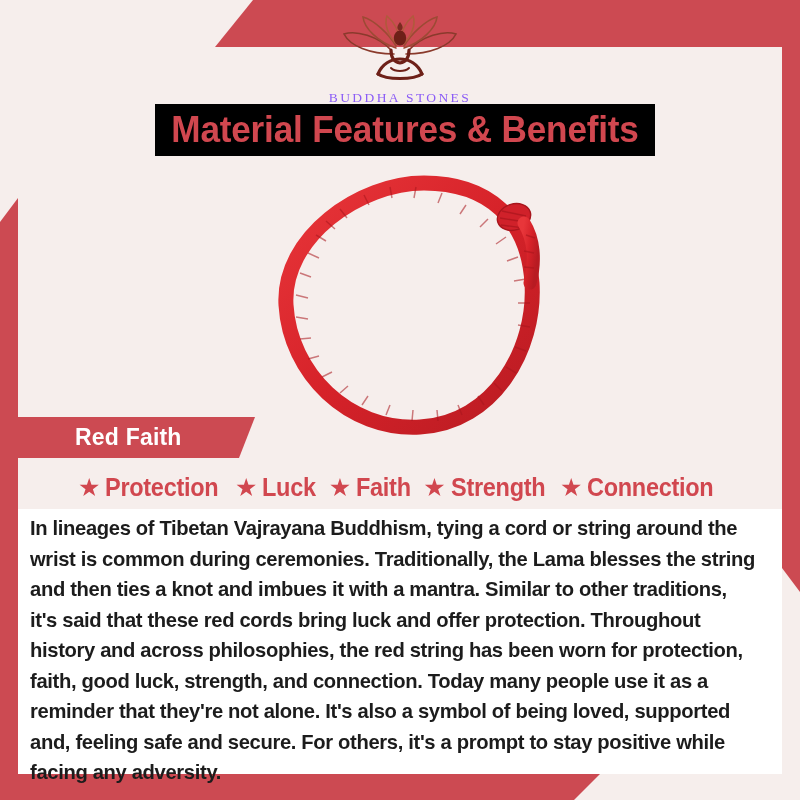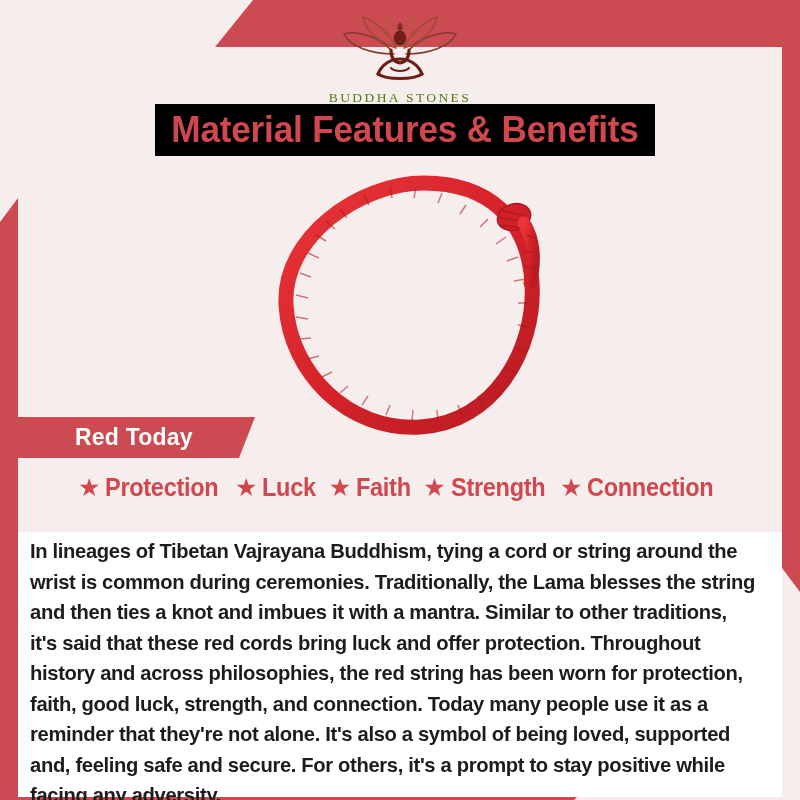--- a/index.html
+++ b/index.html
@@ -71,21 +71,21 @@
     margin: 0 auto;
     width: 132px;
     height: 72px;
   }
   .logo-wordmark {
     display: block;
     margin-top: 4px;
     font-family: "Liberation Serif", serif;
     font-size: 13.5px;
     letter-spacing: 2.4px;
-    color: #4d7c0f;
+    color: #8b5cf6;
     font-weight: 400;
   }
 
   
   .title-banner {
     position: absolute;
     top: 104px;
     left: 155px;
     width: 500px;
     height: 52px;
@@ -168,21 +168,21 @@
     font-size: 25px;
     font-weight: 700;
     letter-spacing: -0.3px;
     transform: scaleX(0.94);
     transform-origin: left center;
   }
 
   
   .body-panel {
     position: absolute;
-    top: 532px;
+    top: 509px;
     left: 18px;
     width: 764px;
     height: 265px;
     background: #ffffff;
     box-sizing: border-box;
     padding: 4px 14px 12px 12px;
   }
   .body-text {
     margin: 0;
     font-size: 20.5px;
@@ -272,21 +272,21 @@
         <ellipse cx="258" cy="52" rx="17" ry="13" fill="none" stroke="#a8161d" stroke-width="1.4" transform="rotate(-18 258 52)"></ellipse>
         <path d="M246 46 l24 5 M244 53 l25 4 M245 60 l23 3" stroke="#a8161d" stroke-width="1.4" fill="none" opacity="0.7"></path>
 
         <path d="M268 58 C 278 74, 280 96, 274 118" fill="none" stroke="url(#cordgrad)" stroke-width="13" stroke-linecap="round"></path>
         <path d="M270 70 l9 3 M268 86 l10 2 M268 102 l10 1" stroke="#a8161d" stroke-width="1.4" fill="none" opacity="0.6"></path>
       </g>
     </svg>
   </div>
 
   <div class="ribbon">
-    <span class="ribbon-text">Red Today</span>
+    <span class="ribbon-text">Red Faith</span>
   </div>
 
   <div class="benefits-row">
     <div class="benefit">
       <span class="benefit-star">★</span>
       <span class="benefit-label">Protection</span>
     </div>
     <div class="benefit">
       <span class="benefit-star">★</span>
       <span class="benefit-label">Luck</span>

